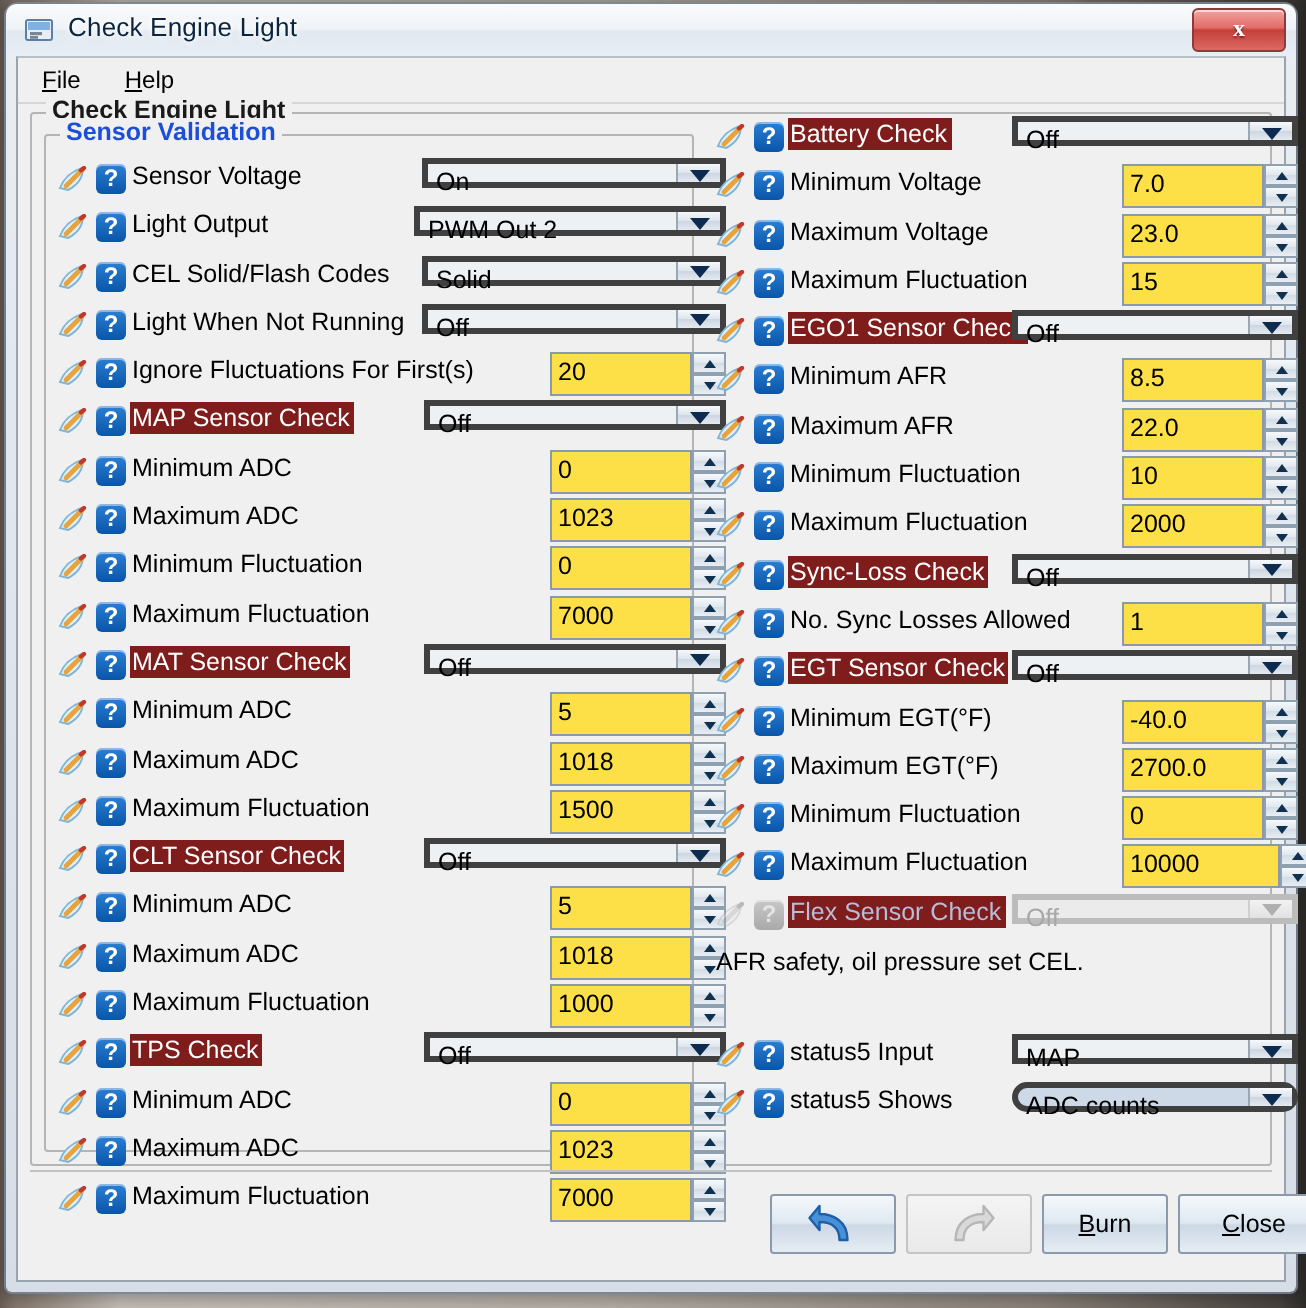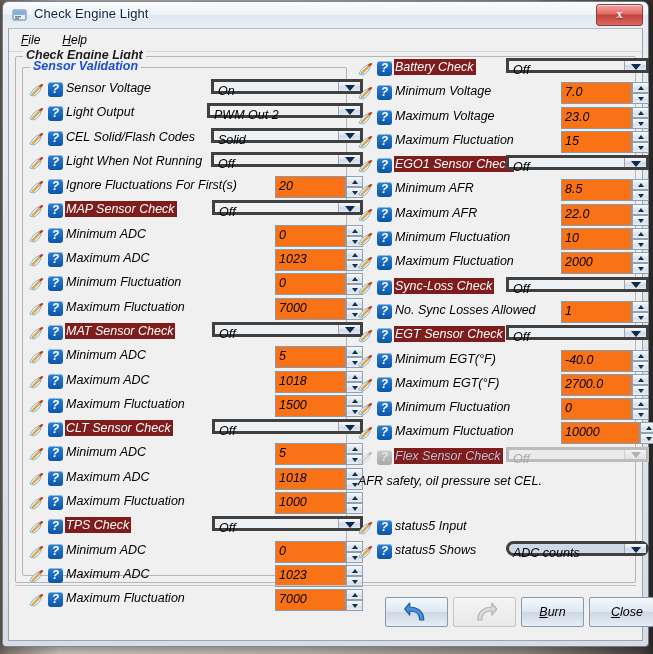--- a/index.html
+++ b/index.html
@@ -54,21 +54,20 @@
     font-size:12px;font-weight:bold;color:#fff;font-family:"Liberation Serif",serif;
     text-shadow:0 1px 1px rgba(0,0,0,.45);
   }
   
   #client{
     position:absolute;left:5px;top:26px;width:635px;height:613px;
     background:#f0f0f0;
     border:1px solid #9aa4ae;
     border-top:1px solid #b7bfc7;
     box-sizing:border-box;
-    font-style:italic;
   }
   #menubar{
     height:22px;border-bottom:1px solid #d6d6d6;
     background:#f0f0f0;
     display:flex;align-items:center;padding-left:8px;gap:14px;
   }
   .menu-item{font-size:12px;color:#000;padding:2px 4px;cursor:default;}
   .menu-item u{text-decoration:underline;}
   
   #outer-group{
@@ -143,21 +142,21 @@
   .combo.dis .arrowbox{background:linear-gradient(180deg,#f2f2f2,#e2e2e2);border-left-color:#cfcfcf;}
   .combo.dis .arrowbox i{border-top-color:#b0b0b0;}
 
   
   .spin{
     position:absolute;top:1px;height:22px;
     box-sizing:border-box;
   }
   .spin .field{
     position:absolute;left:0;top:0;bottom:0;right:17px;
-    border:1px solid #8a9aab;background:#f97316;box-sizing:border-box;
+    border:1px solid #8a9aab;background:#fde047;box-sizing:border-box;
   }
   .spin .field span{
     position:absolute;left:3px;top:2px;font-size:12.5px;color:#000;
   }
   .spin .btns{position:absolute;right:0;top:0;bottom:0;width:17px;}
   .spin .btns div{
     position:absolute;left:0;right:0;height:11px;
     border:1px solid #8fa0b1;box-sizing:border-box;
     background:linear-gradient(180deg,#f7f9fb 0%,#e0e7ee 50%,#d2dbe5 51%,#e9eef4 100%);
   }
@@ -1084,20 +1083,26 @@
           <div class="row">
             <span class="ico-pencil"><svg width="15" height="13" viewBox="0 0 15 13">
                 <path d="M1 11 C3 6,6 3,12 1 C13 4,11 9,5 12 Z" fill="#dff0fb" stroke="#7fb6d8" stroke-width="1"></path>
                 <path d="M4 10 L12 2" stroke="#e8a33d" stroke-width="2.4" stroke-linecap="round"></path>
                 <path d="M11.5 2.2 L13 1" stroke="#c0392b" stroke-width="2.2" stroke-linecap="round"></path>
               </svg></span>
             <span class="ico-help">
               <b>?</b>
             </span>
             <span class="lbl">status5 Input</span>
+            <div class="combo" style="left: 154px; width: 143px;">
+              <span class="val">MAP</span>
+              <span class="arrowbox">
+                <i></i>
+              </span>
+            </div>
           </div>
           <div class="row">
             <span class="ico-pencil"><svg width="15" height="13" viewBox="0 0 15 13">
                 <path d="M1 11 C3 6,6 3,12 1 C13 4,11 9,5 12 Z" fill="#dff0fb" stroke="#7fb6d8" stroke-width="1"></path>
                 <path d="M4 10 L12 2" stroke="#e8a33d" stroke-width="2.4" stroke-linecap="round"></path>
                 <path d="M11.5 2.2 L13 1" stroke="#c0392b" stroke-width="2.2" stroke-linecap="round"></path>
               </svg></span>
             <span class="ico-help">
               <b>?</b>
             </span>

